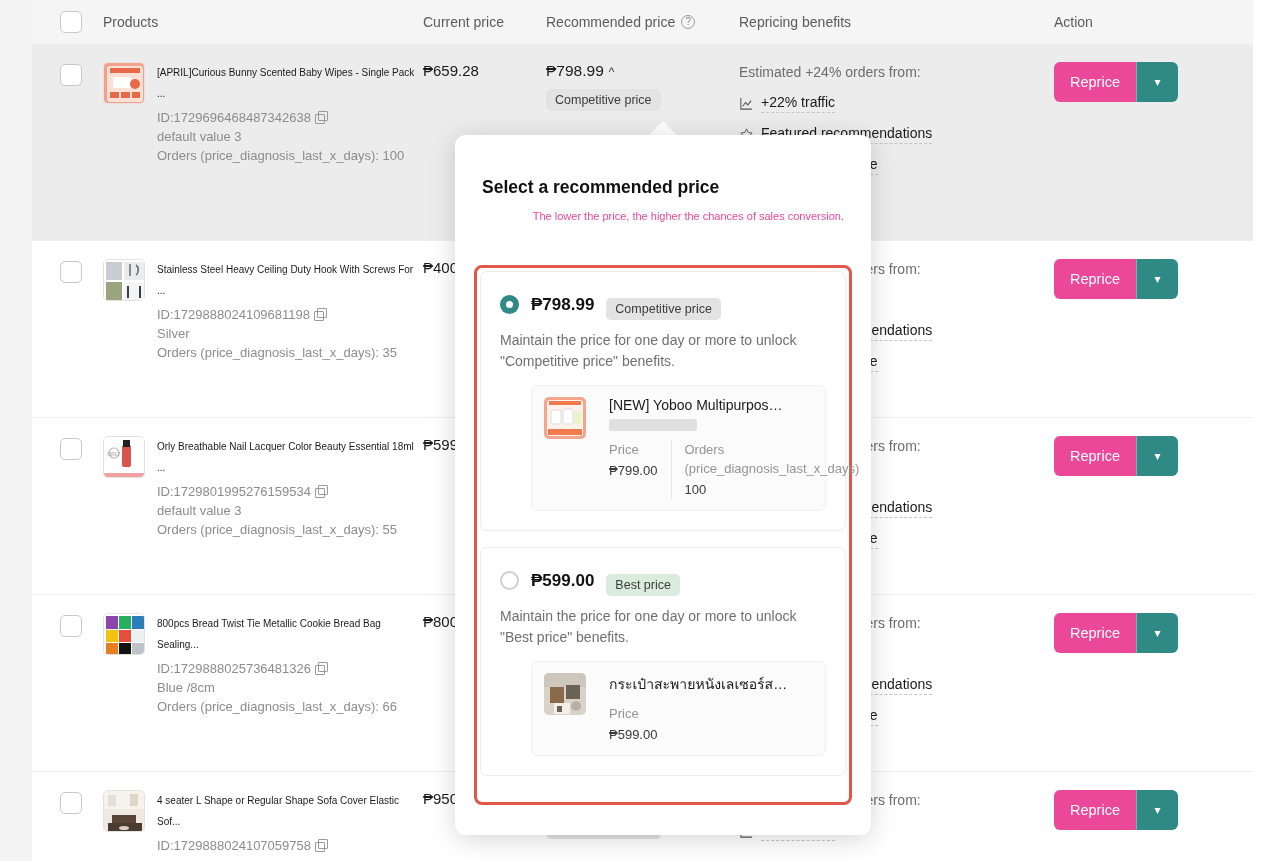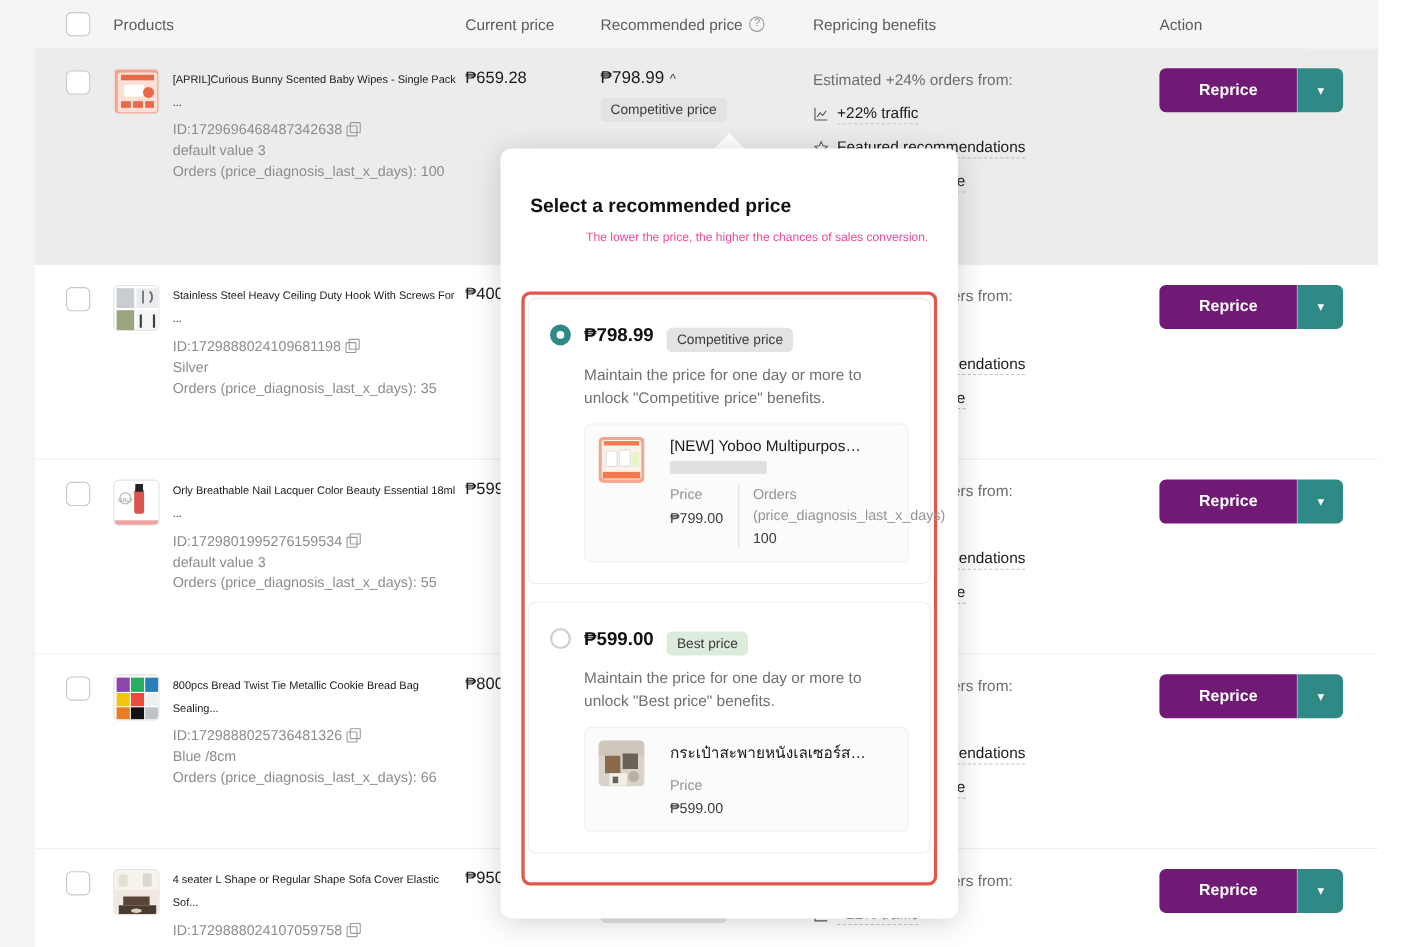--- a/index.html
+++ b/index.html
@@ -94,23 +94,23 @@
     margin-top:12px; font-size:14px; color:#1a1a1a;
   }
   .ben-line .txt {
     border-bottom:1px dashed #c5c5c5; padding-bottom:2px;
   }
   .ben-ico { width:15px; height:15px; flex:0 0 15px; margin-top:2px; }
 
   
   .act-wrap { display:flex; }
   .btn-reprice {
-    background:#701a75; color:#ffffff; border:none;
-    font-size:14.5px; padding:0 36px; height:40px;
-    border-radius:6px 0 0 6px; font-family:inherit; cursor:pointer;font-weight:bold;
+    background:#ec4899; color:#ffffff; border:none;
+    font-size:14.5px; padding:0 16px; height:40px;
+    border-radius:6px 0 0 6px; font-family:inherit; cursor:pointer;
   }
   .btn-split {
     background:#2f8a85; color:#ffffff; border:none;
     border-left:1px solid #76b3af;
     width:42px; height:40px; border-radius:0 6px 6px 0;
     font-size:12px; cursor:pointer; font-family:inherit;
   }
   .popover {
     position:absolute; left:455px; top:135px;
     width:416px; height:700px;
@@ -149,21 +149,21 @@
   .radio.on {
     border:none; background:#2f8a85;
     display:flex; align-items:center; justify-content:center;
   }
   .radio.on::after {
     content:""; width:7px; height:7px; border-radius:50%; background:#fff;
   }
   .opt-price { font-size:17px; font-weight:bold; color:#111; }
   .opt-desc {
     font-size:14px; color:#6f6f6f; line-height:21px;
-    margin-top:10px; margin-left:31px;
+    margin-top:10px; 
   }
 
   .mini-card {
     margin-top:13px; margin-left:31px;
     border:1px solid #f0f0f0; border-radius:6px;
     background:#fbfbfb; padding:11px 12px;
     display:flex; gap:23px;
   }
   .mini-thumb {
     width:42px; height:42px; flex:0 0 42px;

